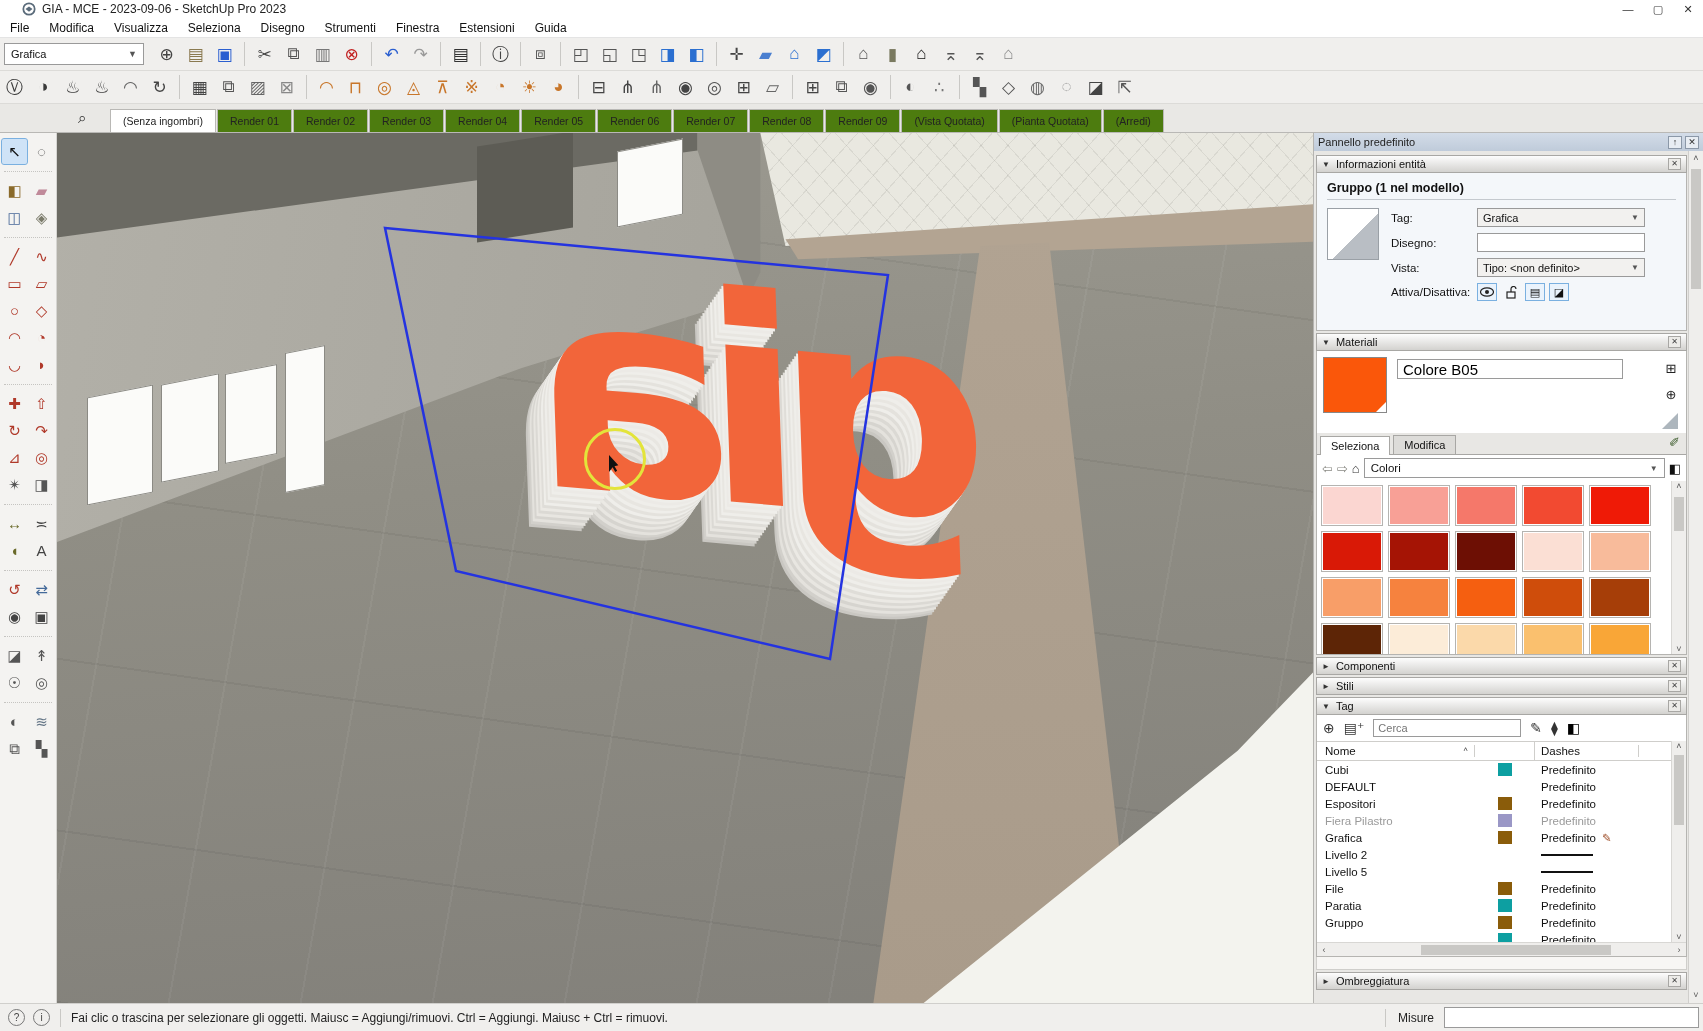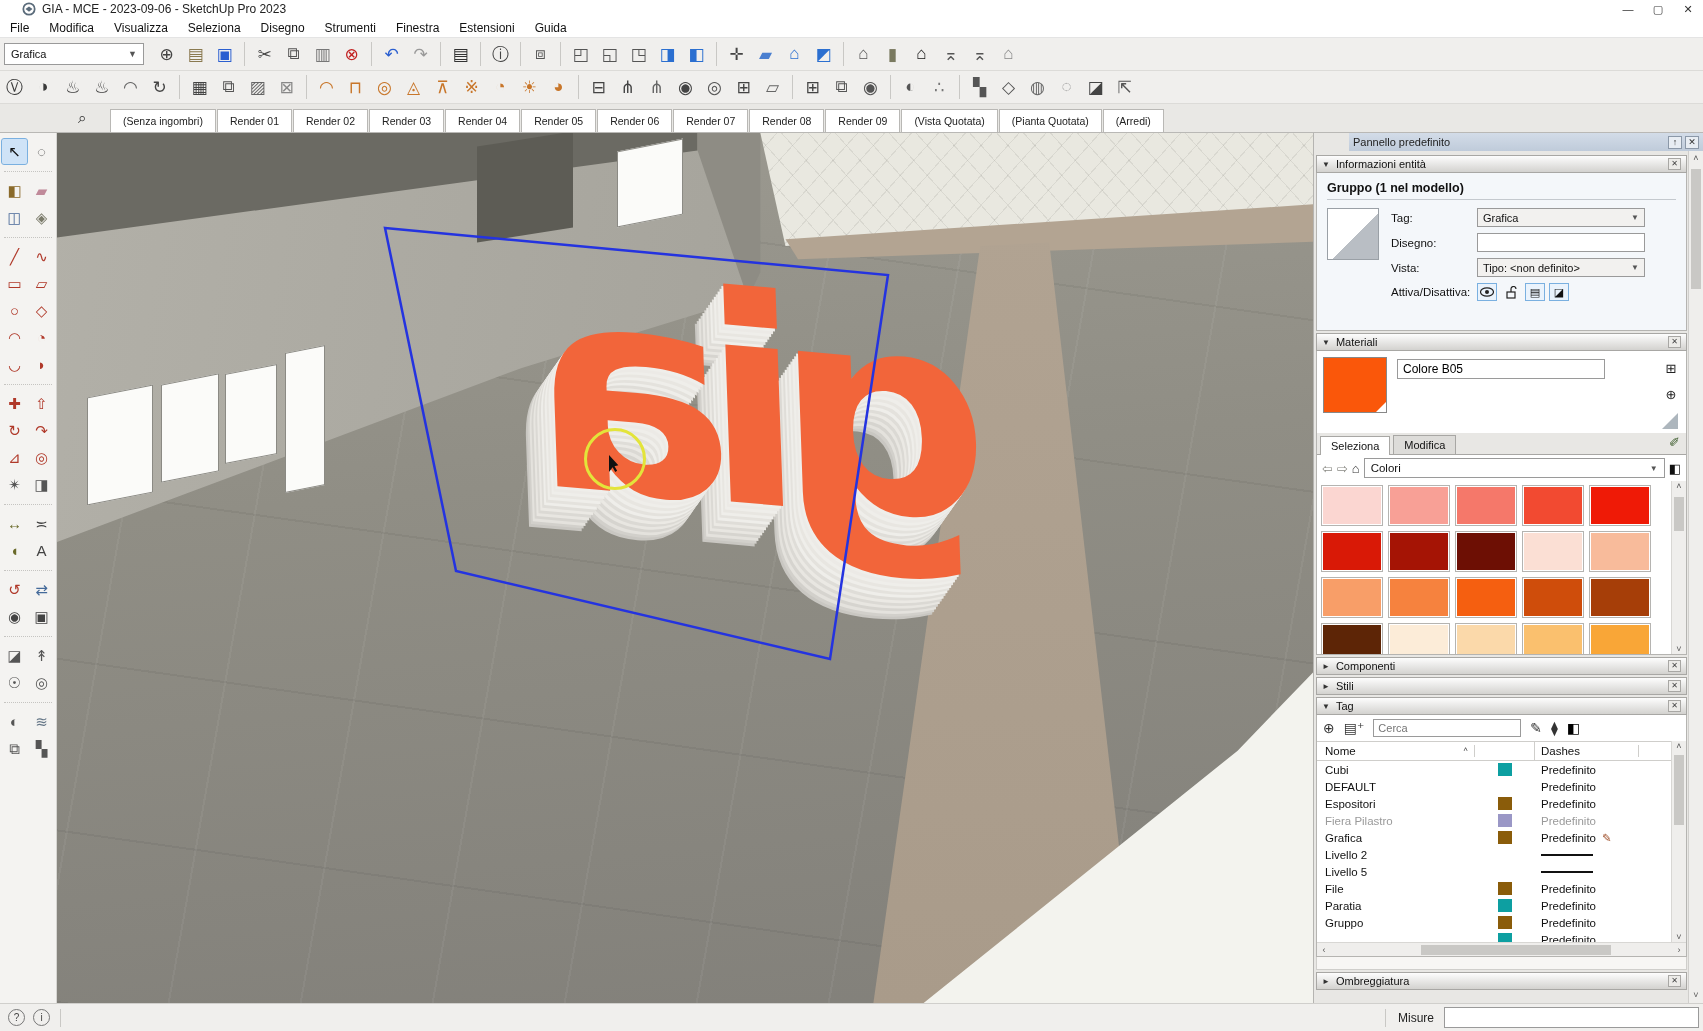--- a/index.html
+++ b/index.html
@@ -27,21 +27,21 @@
   #tag-dd .car { margin-left:auto; color:#555; font-size:9px; }
   .ticon { width:27px; height:27px; display:flex; align-items:center; justify-content:center;
     font-size:17px; margin:0 1px; border-radius:2px; cursor:default; }
   .tsep { width:1px; height:24px; background:#c9c8c5; margin:0 5px; }
 
   
   #tabbar { position:absolute; left:0; top:104px; width:1703px; height:29px; background:#e9e8e5;
     border-bottom:1px solid #b9b8b5; display:flex; align-items:flex-end; }
   #tab-search { width:20px; height:20px; margin:0 12px 3px 78px; font-size:15px; color:#333; }
   .scene-tab { font-size:10.5px; color:#222; padding:5px 12px 5px 12px; border:1px solid #b9b8b5;
-    border-bottom:none; background:#ffffff; margin-right:1px; cursor:default; white-space:nowrap; }
+    border-bottom:none; background:#4d7c0f; margin-right:1px; cursor:default; white-space:nowrap; }
   .scene-tab.active { background:#fff; font-weight:normal; }
 
   
   #main { position:absolute; left:0; top:133px; width:1703px; height:870px; }
 
   #lefttools { position:absolute; left:0; top:0; width:57px; height:870px; background:#f4f3f1;
     border-right:1px solid #d6d5d2; padding-top:6px; }
   .tool-row { display:flex; justify-content:center; gap:2px; margin-bottom:2px; }
   .tool { width:25px; height:25px; display:flex; align-items:center; justify-content:center;
     font-size:15px; border-radius:2px; cursor:default; }
@@ -93,21 +93,21 @@
       18px 27px 0 #ebe9e4, 20px 30px 0 #dbd9d4, 22px 33px 0 #e8e6e1, 24px 36px 0 #d6d4cf,
       26px 39px 0 #e4e2dd, 28px 42px 0 #d2d0cb, 30px 45px 0 #c9c7c2; }
   #sel-rect { left:0; top:0; width:1256px; height:870px; pointer-events:none; }
   #cursor-circle { left:527px; top:295px; width:62px; height:62px; border:3px solid #e3e43a;
     border-radius:50%; }
   #cursor-arrow { left:552px; top:322px; width:12px; height:17px; background:#111;
     clip-path:polygon(0 0, 0 100%, 30% 72%, 52% 100%, 68% 92%, 46% 66%, 78% 60%); }
 
   
   #rightpanel { position:absolute; left:1313px; top:0; width:390px; height:870px; background:#e8e7e4;
-    border-left:1px solid #b5b4b1; font-size:11.5px; color:#111;padding-left:35px; }
+    border-left:1px solid #b5b4b1; font-size:11.5px; color:#111; }
   #rp-title { height:18px; background:linear-gradient(#d3dce8,#bfcbda); display:flex; align-items:center;
     padding:0 4px; font-size:11px; color:#222; }
   #rp-title .rp-btn { width:14px; height:13px; border:1px solid #8b98a8; background:#e8edf3;
     font-size:9px; line-height:11px; text-align:center; margin-left:3px; color:#333; }
   #rp-scroll { position:absolute; right:0; top:18px; width:15px; height:852px; background:#efeeec;
     border-left:1px solid #d0cfcc; }
   #rp-scroll .arr { position:absolute; left:0; width:14px; height:15px; text-align:center;
     font-size:9px; color:#555; line-height:15px; }
   #rp-scroll .thumb { position:absolute; left:2px; top:18px; width:10px; height:120px; background:#c9c8c5; }
   #rp-body { position:absolute; left:2px; top:20px; width:371px; }
@@ -134,22 +134,22 @@
   .tgl { width:20px; height:18px; border:1px solid #7ab0e0; background:#eaf3fc; margin-right:4px;
     display:flex; align-items:center; justify-content:center; }
   .tgl.plain { border:1px solid transparent; background:transparent; }
 
   
   #mat-body { padding:6px 6px 4px 6px; height:82px; position:relative; }
   #mat-swatch { position:absolute; left:6px; top:6px; width:64px; height:56px; background:#fa570a;
     border:1px solid #888; }
   #mat-swatch::after { content:""; position:absolute; right:0; bottom:0; width:0; height:0;
     border-left:10px solid transparent; border-bottom:10px solid #fff; }
-  #mat-name { position:absolute; left:80px; top:8px; width:208px; height:20px; border:1px solid #9a9a9a;
-    font-size:12px; padding:0 5px; font-family:"Liberation Sans",sans-serif; }
+  #mat-name { position:absolute; left:80px; top:8px; width:226px; height:20px; border:1px solid #9a9a9a;
+    font-size:15px; padding:0 5px; font-family:"Liberation Sans",sans-serif; }
   .mat-btn { position:absolute; right:6px; width:18px; height:18px; display:flex; align-items:center;
     justify-content:center; font-size:13px; color:#222; }
   #mat-default { position:absolute; right:8px; top:62px; width:0; height:0;
     border-right:16px solid #adb6bd; border-top:16px solid transparent; }
 
   #mat-tabs { display:flex; align-items:flex-end; height:22px; background:#e8e7e4;
     border-bottom:1px solid #a8a7a4; position:relative; }
   .mat-tab { font-size:11px; padding:3px 10px; border:1px solid #a8a7a4; border-bottom:none;
     background:#dddcd9; margin-left:3px; }
   .mat-tab.active { background:#fff; position:relative; top:1px; }
@@ -746,18 +746,19 @@
         <span class="x">✕</span>
       </div>
     </div>
   </div>
 </div>
 
 <div id="statusbar">
   <span class="sb-ic">?</span>
   <span class="sb-ic">i</span>
   <span id="sb-sep"></span>
+  <span>Fai clic o trascina per selezionare gli oggetti. Maiusc = Aggiungi/rimuovi. Ctrl = Aggiungi. Maiusc + Ctrl = rimuovi.</span>
   <div id="misure-wrap">
     <span class="sep"></span>
     <span id="misure-label">Misure</span>
     <input id="misure-field" value="" style="">
   </div>
 </div>
 
 </body></html>

